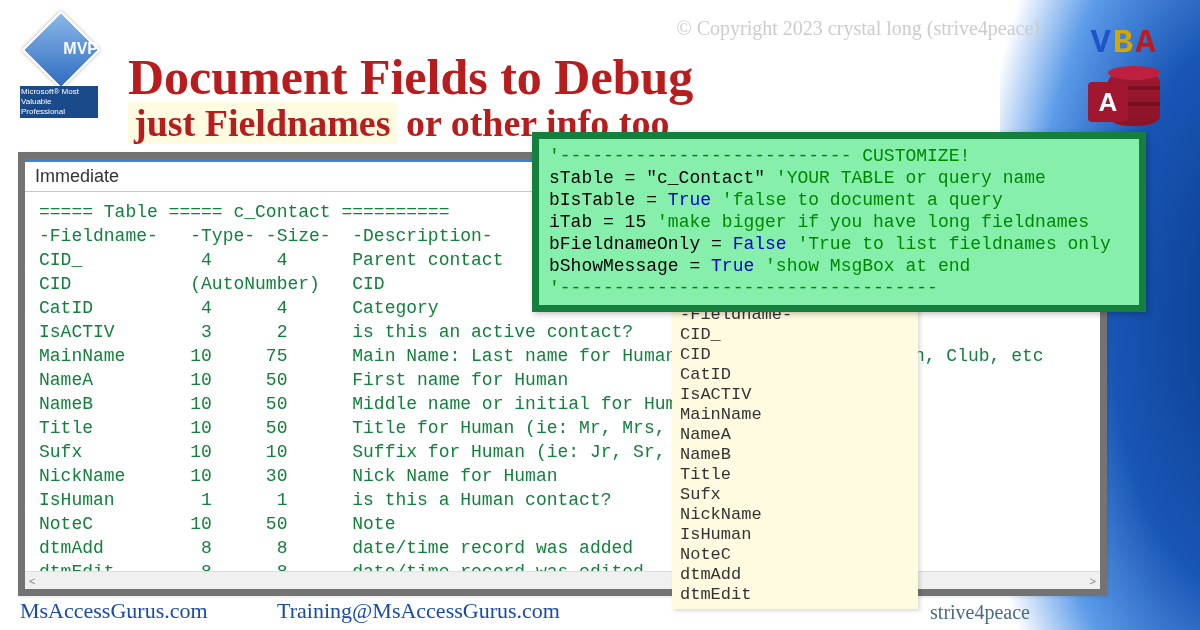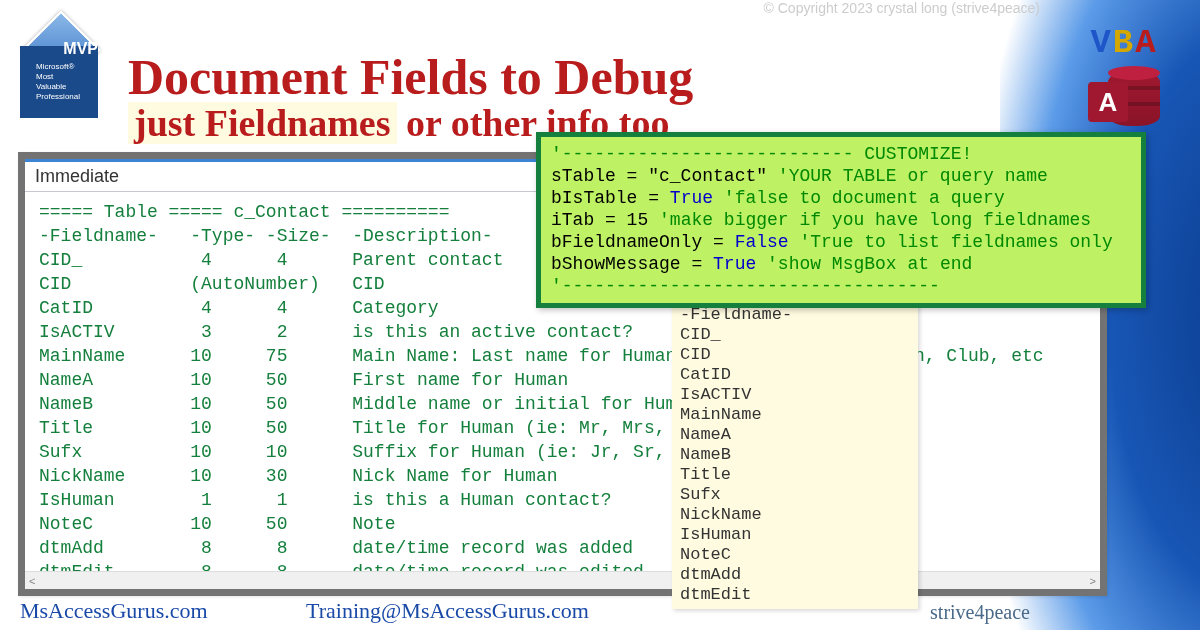--- a/index.html
+++ b/index.html
@@ -15,25 +15,26 @@
     position: absolute;
     right: 0;
     top: 0;
     width: 200px;
     height: 630px;
     background: radial-gradient(ellipse 400px 800px at 250px 315px, #0a3b8c 0%, #1856b5 35%, #5b9be8 55%, #ffffff 70%);
     z-index: 0;
   }
   .copyright {
     position: absolute;
-    top: 0;
+    top: 17px;
     right: 160px;
-    font-size: 14px;
+    font-size: 20px;
     color: #ccc;
     z-index: 3;
+    font-family: Liberation Serif, serif;
   }
   .header {
     position: relative;
     z-index: 2;
     padding: 12px 20px 4px 20px;
     display: flex;
     align-items: flex-start;
   }
   .mvp-badge {
     width: 78px;
@@ -66,21 +67,21 @@
   }
   .mvp-label {
     position: absolute;
     bottom: 0;
     left: 0;
     right: 0;
     background: #1a4a8a;
     color: #fff;
     font-size: 8px;
     line-height: 10px;
-    padding: 16px;
+    padding: 1px;
     text-align: left;
   }
   .title-block {
     flex: 1;
     line-height: 1.05;
   }
   .title-red {
     color: #b91c1c;
     font-size: 50px;
     font-weight: bold;
@@ -207,22 +208,22 @@
     color: #888;
     padding: 0 4px;
     box-sizing: border-box;
   }
 
   .code-panel {
     position: absolute;
     right: 54px;
     top: 132px;
     width: 580px;
-    background: #bef264;
-    border: 5px solid #15803d;
+    background: #86efac;
+    border: 7px solid #15803d;
     font-family: 'Courier New', monospace;
     font-size: 18px;
     line-height: 22px;
     padding: 6px 10px;
     z-index: 5;
     box-shadow: 2px 2px 6px rgba(0,0,0,0.25);
     white-space: pre;
     color: #000;
   }
   .cmt { color: #008800; }
@@ -247,21 +248,21 @@
   .footer {
     position: absolute;
     bottom: 6px;
     left: 20px;
     right: 20px;
     font-size: 22px;
     font-family: Georgia, serif;
     color: #1a4aa8;
     z-index: 6;
   }
-  .footer .link2 { margin-left: 93px; }
+  .footer .link2 { margin-left: 64px; }
   .footer .strive {
     position: absolute;
     right: 150px;
     bottom: 0;
     color: #4a6a8a;
     font-family: 'Comic Sans MS', cursive;
     font-size: 20px;
   }
 </style>
 </head>

